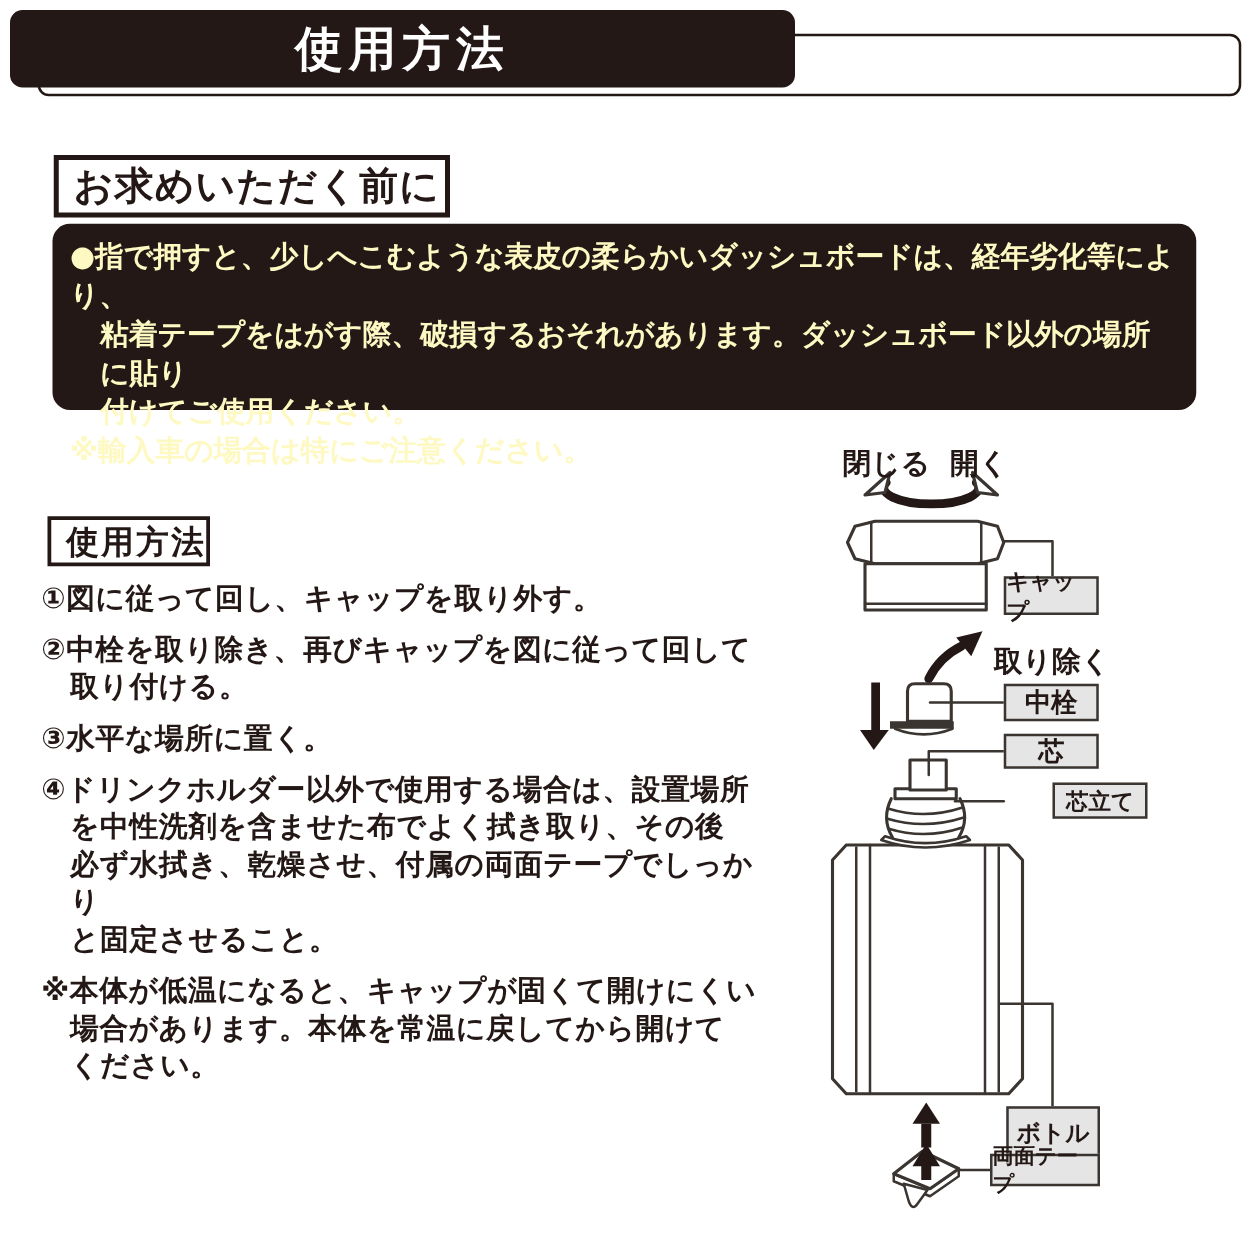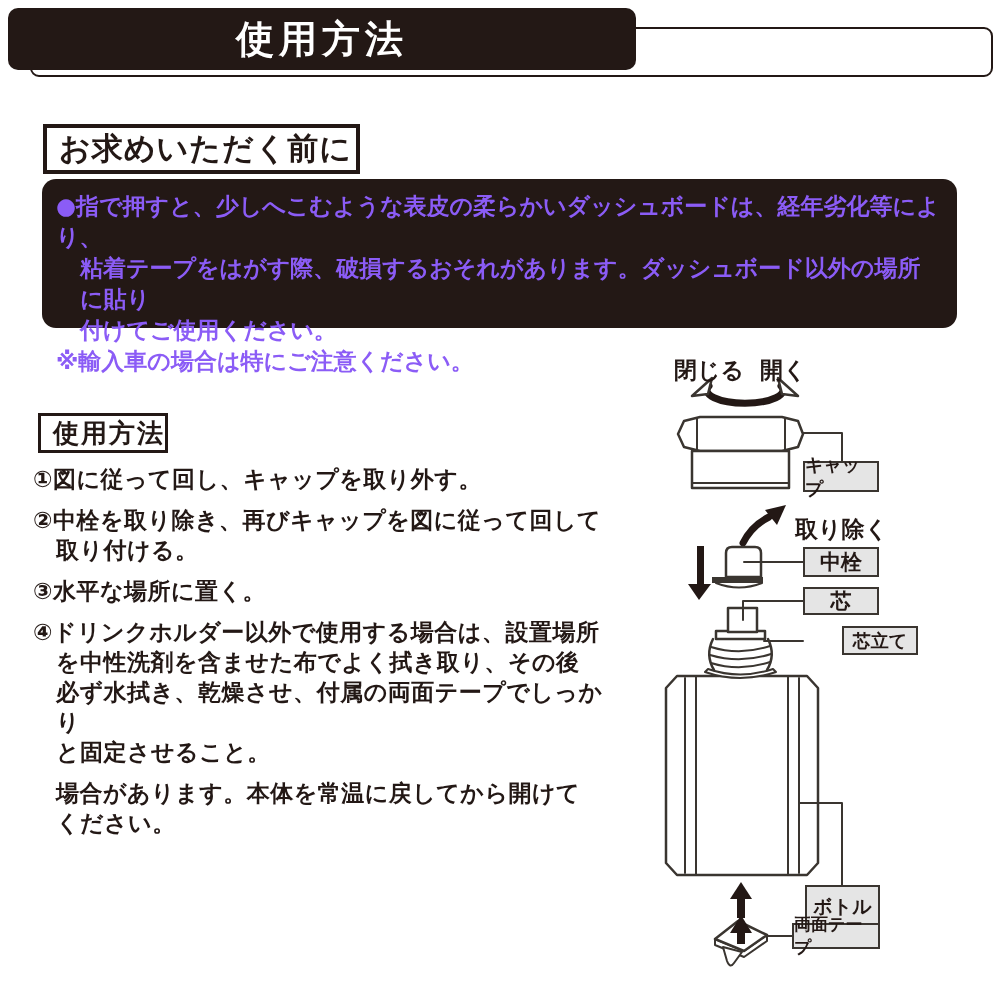--- a/index.html
+++ b/index.html
@@ -36,21 +36,21 @@
     left:38px; top:413px; width:130px; height:40px;
     border:3px solid #231815; background:#fff;
     display:flex; align-items:center; padding-left:12px;
     font-size:26px; font-weight:bold; letter-spacing:2px;
   }
 
   
   .warning-box {
     left:42px; top:179px; width:915px; height:149px;
     background:#231815; border-radius:14px;
-    color:#8b5cf6; font-size:23px; font-weight:bold;
+    color:#fef9c3; font-size:23px; font-weight:bold;
     padding:12px 14px 0 14px; line-height:31px;
   }
   .warning-box .hang { padding-left:24px; }
 
   
   .steps {
     left:33px; top:464px; width:590px;
     font-size:23px; font-weight:bold; line-height:30px; letter-spacing:0.5px;
   }
   .step { margin-bottom:11px; }
@@ -108,20 +108,21 @@
   <div class="step">
     <div>③水平な場所に置く。</div>
   </div>
   <div class="step">
     <div>④ドリンクホルダー以外で使用する場合は、設置場所</div>
     <div class="hang">を中性洗剤を含ませた布でよく拭き取り、その後</div>
     <div class="hang">必ず水拭き、乾燥させ、付属の両面テープでしっかり</div>
     <div class="hang">と固定させること。</div>
   </div>
   <div class="step">
+    <div>※本体が低温になると、キャップが固くて開けにくい</div>
     <div class="hang">場合があります。本体を常温に戻してから開けて</div>
     <div class="hang">ください。</div>
   </div>
 </div>
 
 <svg class="abs diagram-svg" viewBox="650 345 350 655" xmlns="http://www.w3.org/2000/svg" fill="none" stroke="#3a3530" stroke-width="2.5" stroke-linejoin="round" stroke-linecap="round">
 
   <g>
     <path d="M709,386 A38,13 0 1 0 781,386" stroke="#231815" stroke-width="7"></path>
     <polygon points="692,396 712,378 708,394" fill="#ffffff" stroke-width="2.5"></polygon>

